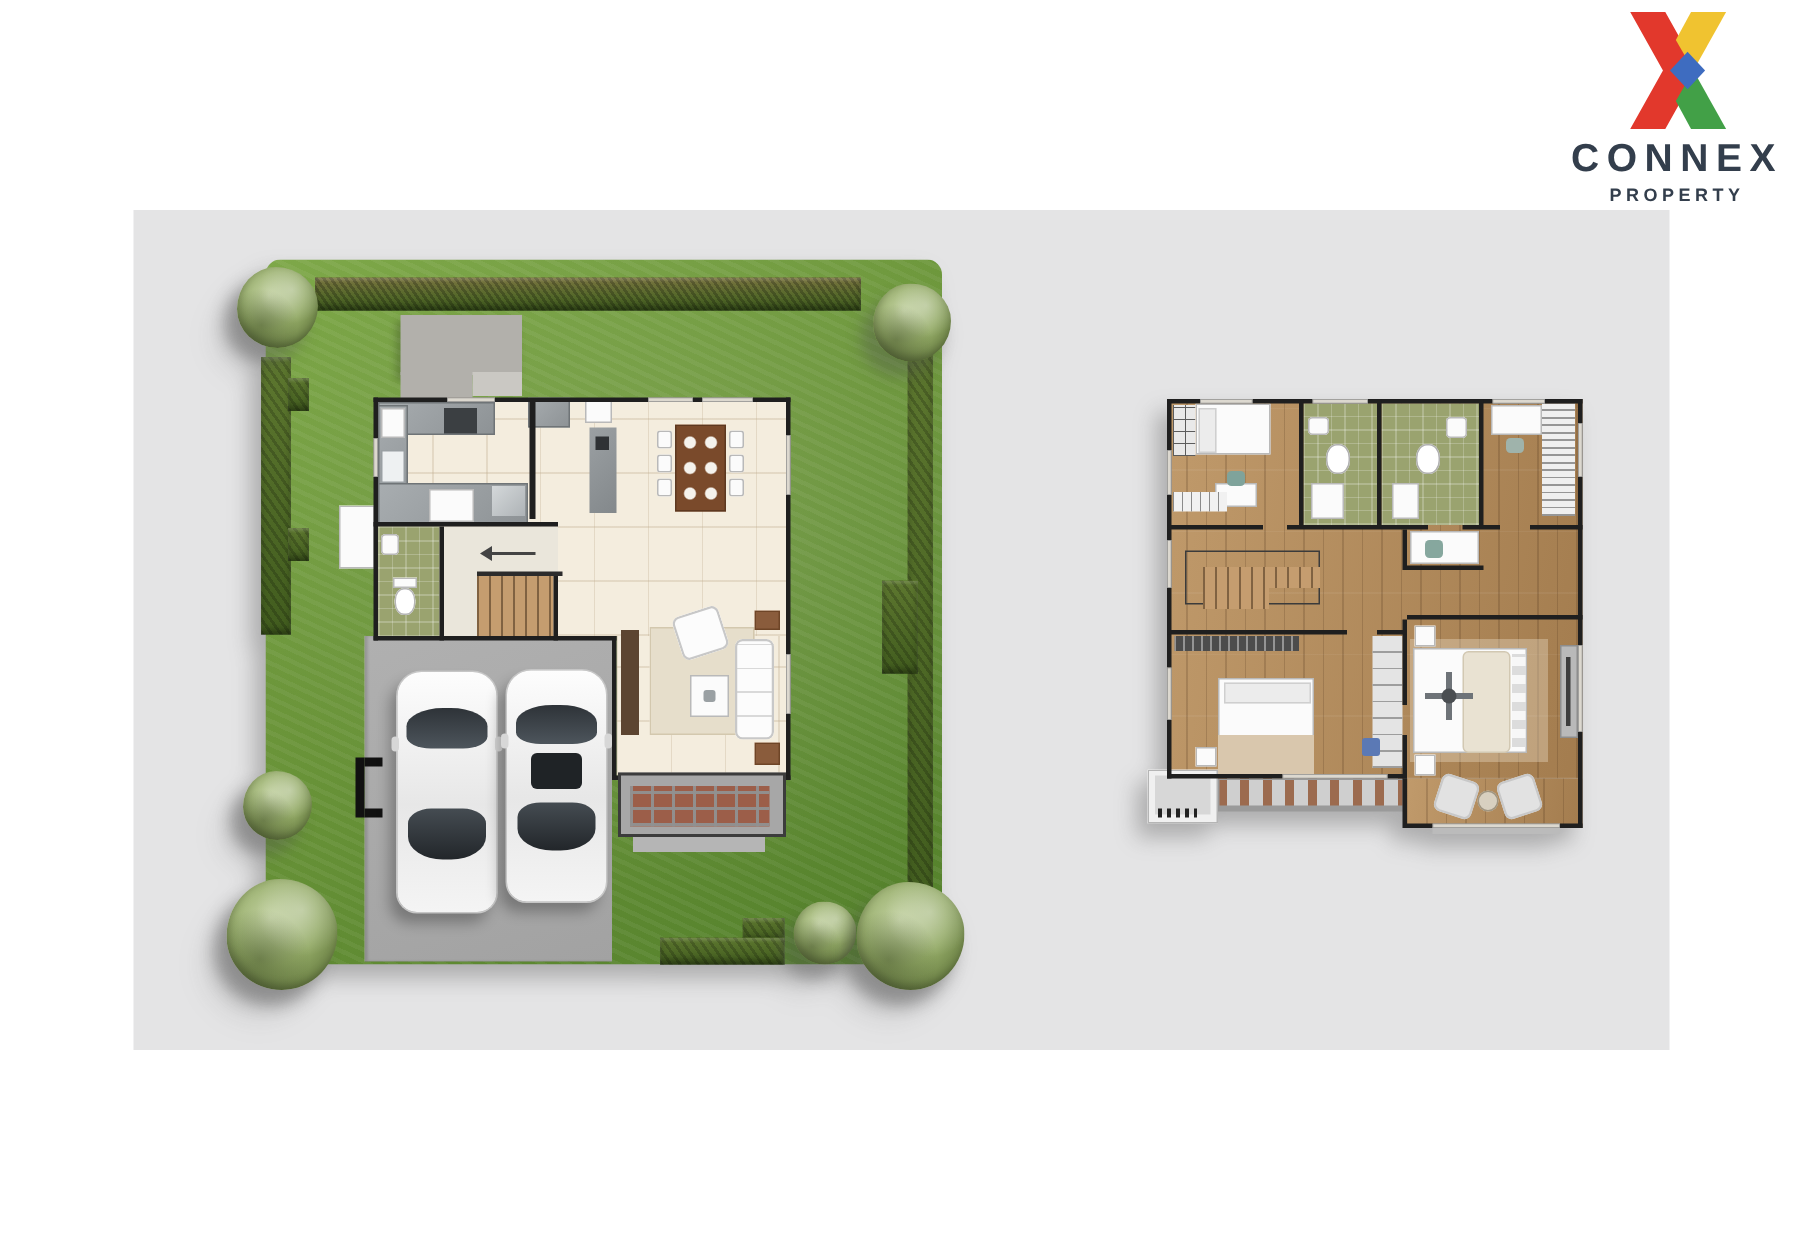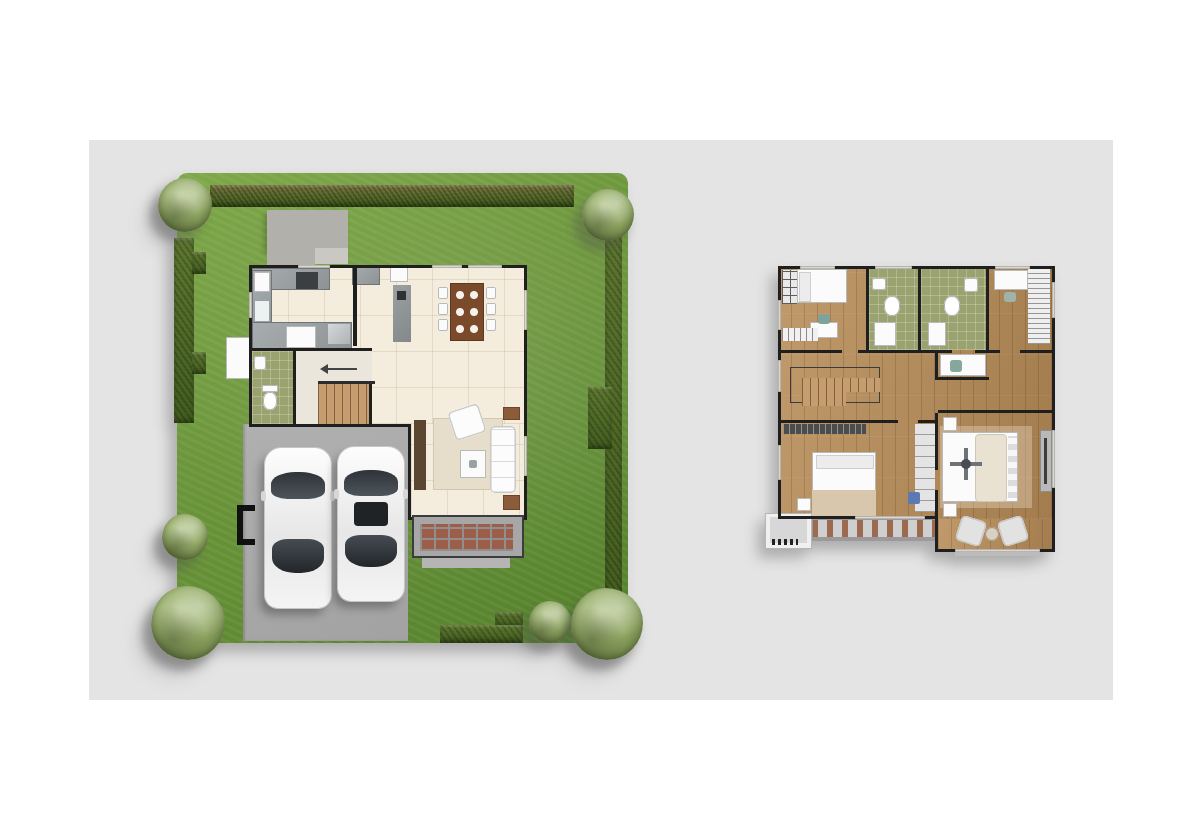--- a/index.html
+++ b/index.html
@@ -68,20 +68,30 @@
   .car .rw{position:absolute;left:11%;right:11%;top:57%;height:21%;border-radius:30% 30% 45% 45%;
       background:linear-gradient(#454c52,#22262a);}
   .car .mirror{position:absolute;width:5px;height:10px;border-radius:3px;background:#d7d7d7;top:27%;}
   .fp-shadow{filter:drop-shadow(-7px 9px 7px rgba(90,90,90,.40));}
 </style>
 </head>
 <body>
 
 <div class="page">
 
+  <div class="a logo">
+    <svg width="70" height="78" viewBox="0 0 88 100">
+      <polygon points="4,0 34,0 62,50 34,100 4,100 32,50" fill="#e2382c"></polygon>
+      <polygon points="56,0 86,0 58,50 43,24" fill="#f0c330"></polygon>
+      <polygon points="43,76 58,50 86,100 56,100" fill="#42a047"></polygon>
+      <polygon points="53,34 68,50 53,66 38,50" fill="#3e6cc0"></polygon>
+    </svg>
+    <div class="brand">CONNEX</div>
+    <div class="tagline">PROPERTY</div>
+  </div>
 
   <div class="a panel">
 
     <div class="a fp-shadow" style="left:66px;top:25px;width:496px;height:505px;">
 
       <div class="a lawn" style="left:22px;top:8px;width:451px;height:470px;"></div>
       <div class="a hedge hedge-top" style="left:55px;top:20px;width:364px;height:22px;"></div>
       <div class="a hedge" style="left:450px;top:50px;width:17px;height:397px;"></div>
       <div class="a hedge" style="left:433px;top:222px;width:24px;height:62px;"></div>
       <div class="a hedge" style="left:19px;top:73px;width:20px;height:185px;"></div>

